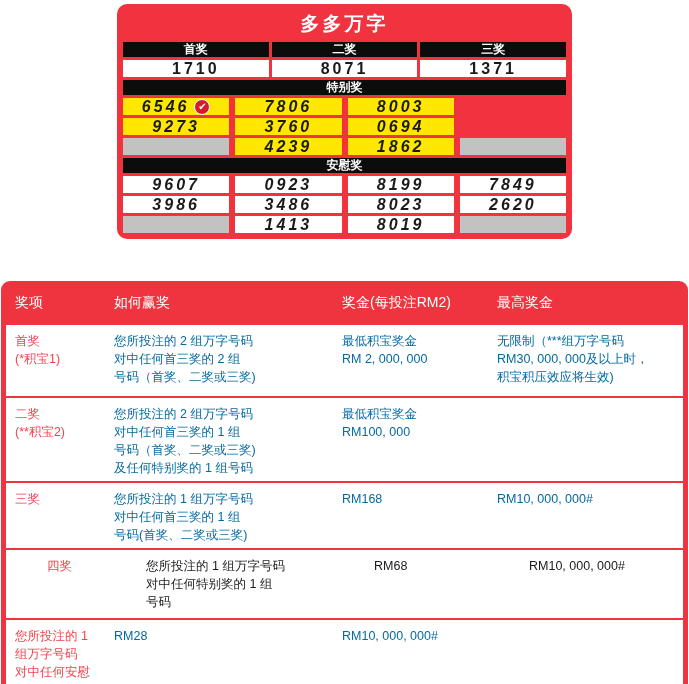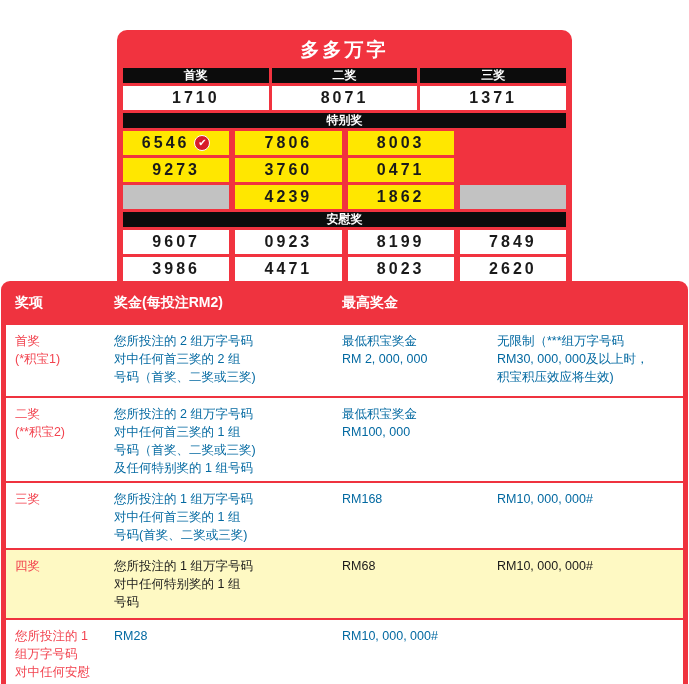--- a/index.html
+++ b/index.html
@@ -11,38 +11,37 @@
     overflow: hidden;
   }
 
   
   .card {
     position: absolute; left: 117px; top: 4px;
     width: 455px;
     background: #F1333F;
     border-radius: 10px;
     padding: 2px 6px 6px 6px;
-    margin-top: 26px;
   }
   .card-title {
     color: #fff; font-weight: bold; font-size: 19px;
     text-align: center; line-height: 36px; letter-spacing: 3px;
   }
   .results { display: flex; flex-direction: column; gap: 3px; }
   .grid3 { display: grid; grid-template-columns: repeat(3,1fr); gap: 3px; }
-  .grid4 { display: grid; grid-template-columns: repeat(4,1fr); gap: 6px; }
+  .grid4 { display: grid; grid-template-columns: repeat(4,1fr); gap: 6px; font-style: italic; }
   .hdr-cell {
     background: #0C0C0C; color: #fff;
     font-size: 12px; font-weight: bold;
     text-align: center; line-height: 15px; height: 15px;
   }
   .num-cell {
     background: #fff; color: #1A1A1A;
     font-weight: bold; font-size: 16px; letter-spacing: 3px;
-    height: 24px; line-height: 20px; text-align: center;
+    height: 17px; line-height: 20px; text-align: center;
     display: flex; align-items: center; justify-content: center;
   }
   .num-cell.yellow { background: #FFE700; }
   .num-cell.empty  { background: #C2C2C2; }
   .check {
     display: inline-flex; align-items: center; justify-content: center;
     width: 16px; height: 16px; margin-left: 5px;
     background: #D81B2A; border: 1px solid #fff; border-radius: 50%;
     color: #fff; font-size: 10px; letter-spacing: 0; font-weight: bold;
     flex: 0 0 auto;
@@ -52,33 +51,33 @@
   .ptable {
     position: absolute; left: 1px; top: 281px;
     width: 687px;
     background: #EF333F;
     border-radius: 9px;
     padding: 0 5px 8px 5px;
   }
   .pt-grid-cols { display: grid; grid-template-columns: 100px 228px 155px 1fr; }
   .pt-header {
     height: 44px; align-items: center;
-    color: #fff; font-weight: bold; font-size: 14px;
+    color: #fff; font-weight: normal; font-size: 14px;
   }
   .pt-header > div { padding-left: 8px; }
   .pt-header > div:first-child { padding-left: 9px; }
   .pt-body { display: flex; flex-direction: column; gap: 2px; }
   .pt-row { background: #fff; align-items: start; }
   .pt-row > div {
     padding: 7px 6px 4px 8px;
     font-size: 12.5px; line-height: 18px;
     color: #0369a1; white-space: pre-line;
   }
   .pt-row > div:first-child { padding-left: 9px; color: #F2424E; }
-  .pt-row.hl { background: #fef9c3; }
+  .pt-row.hl { background: #ffffff; padding-left: 32px; }
   .pt-row.hl > div { color: #1A1A1A; }
   .pt-row.hl > div:first-child { color: #F2424E; }
   .r1 { min-height: 71px; } .r2 { min-height: 80px; }
   .r3 { min-height: 63px; } .r4 { min-height: 68px; }
   .r5 { min-height: 59px; }
 </style>
 </head>
 <body>
 
 <div class="card">
@@ -101,55 +100,56 @@
       <div class="num-cell yellow">
         <span>6546</span>
         <span class="check">✔</span>
       </div>
       <div class="num-cell yellow">7806</div>
       <div class="num-cell yellow">8003</div>
     </div>
     <div class="grid4">
       <div class="num-cell yellow">9273</div>
       <div class="num-cell yellow">3760</div>
-      <div class="num-cell yellow">0471</div>
+      <div class="num-cell yellow">0694</div>
     </div>
     <div class="grid4">
       <div class="num-cell empty"></div>
       <div class="num-cell yellow">4239</div>
       <div class="num-cell yellow">1862</div>
       <div class="num-cell empty"></div>
     </div>
 
     <div class="hdr-cell">安慰奖</div>
     <div class="grid4">
       <div class="num-cell">9607</div>
       <div class="num-cell">0923</div>
       <div class="num-cell">8199</div>
       <div class="num-cell">7849</div>
     </div>
     <div class="grid4">
       <div class="num-cell">3986</div>
-      <div class="num-cell">4471</div>
+      <div class="num-cell">3486</div>
       <div class="num-cell">8023</div>
       <div class="num-cell">2620</div>
     </div>
     <div class="grid4">
       <div class="num-cell empty"></div>
       <div class="num-cell">1413</div>
       <div class="num-cell">8019</div>
       <div class="num-cell empty"></div>
     </div>
 
   </div>
 </div>
 
 <div class="ptable">
   <div class="pt-header pt-grid-cols">
     <div>奖项</div>
+    <div>如何赢奖</div>
     <div>奖金(每投注RM2)</div>
     <div>最高奖金</div>
   </div>
   <div class="pt-body">
     <div class="pt-row pt-grid-cols r1">
       <div>首奖
 (*积宝1)</div>
       <div>您所投注的 2 组万字号码
 对中任何首三奖的 2 组
 号码（首奖、二奖或三奖)</div>

